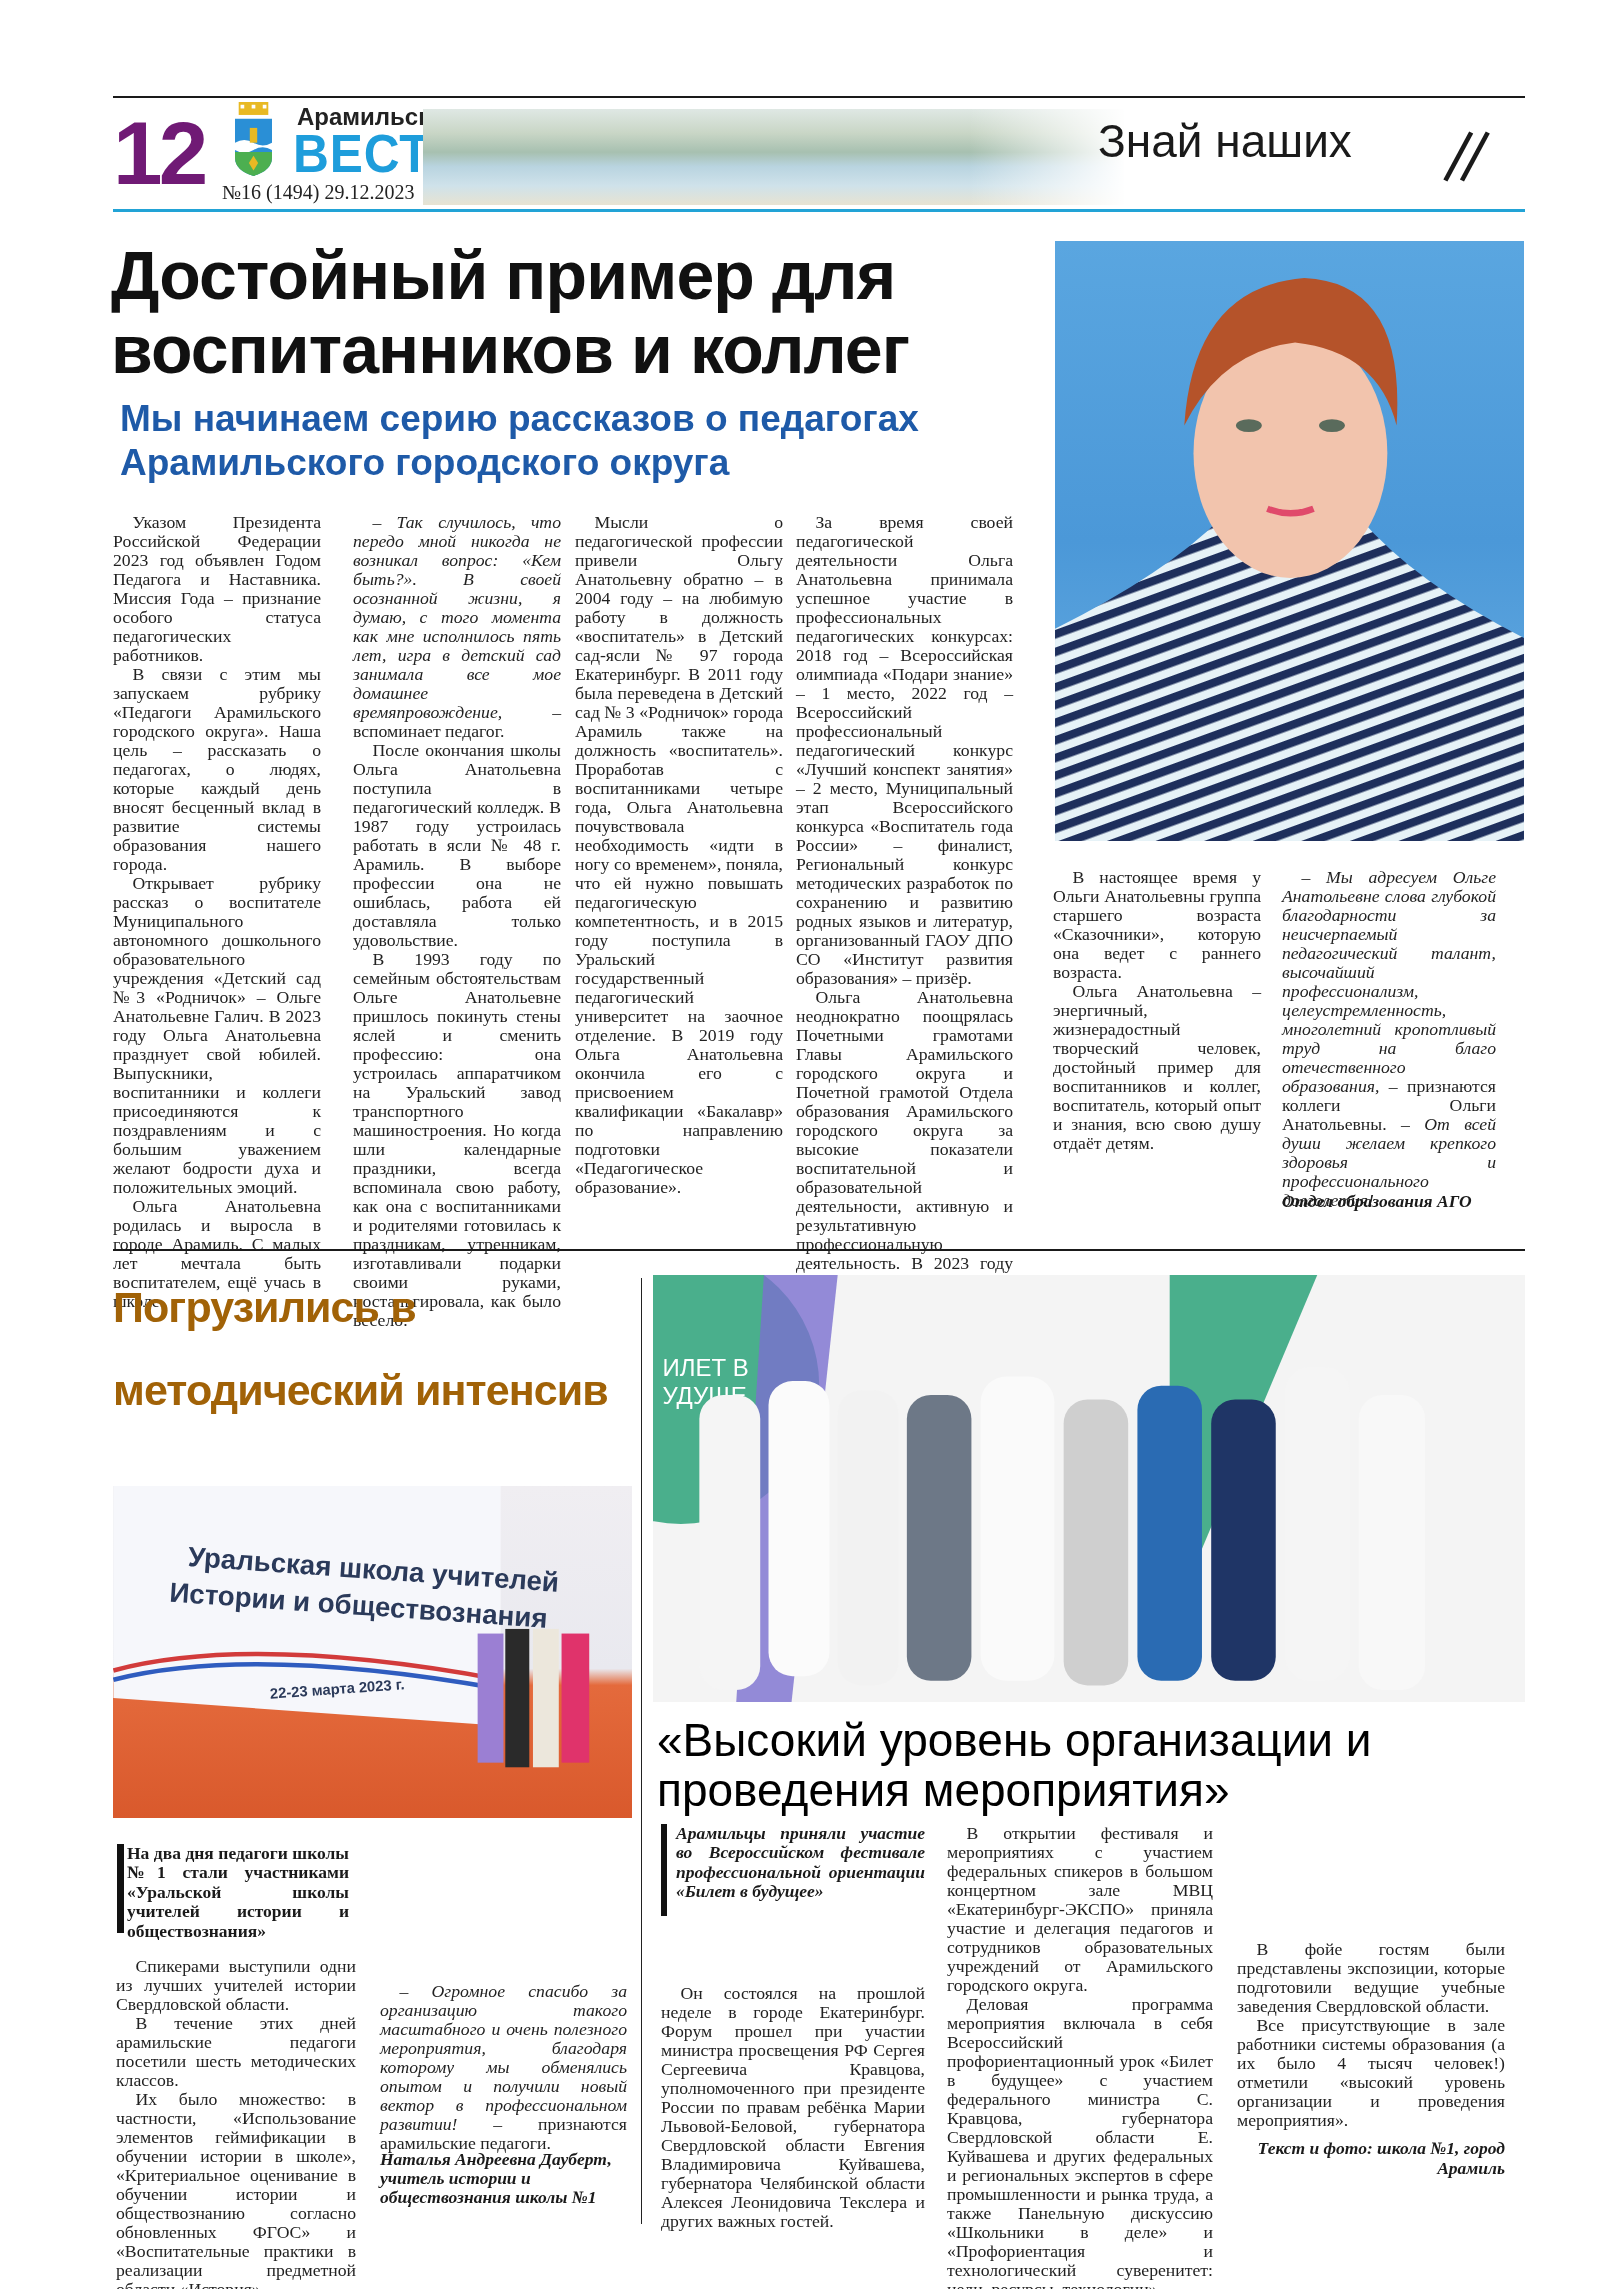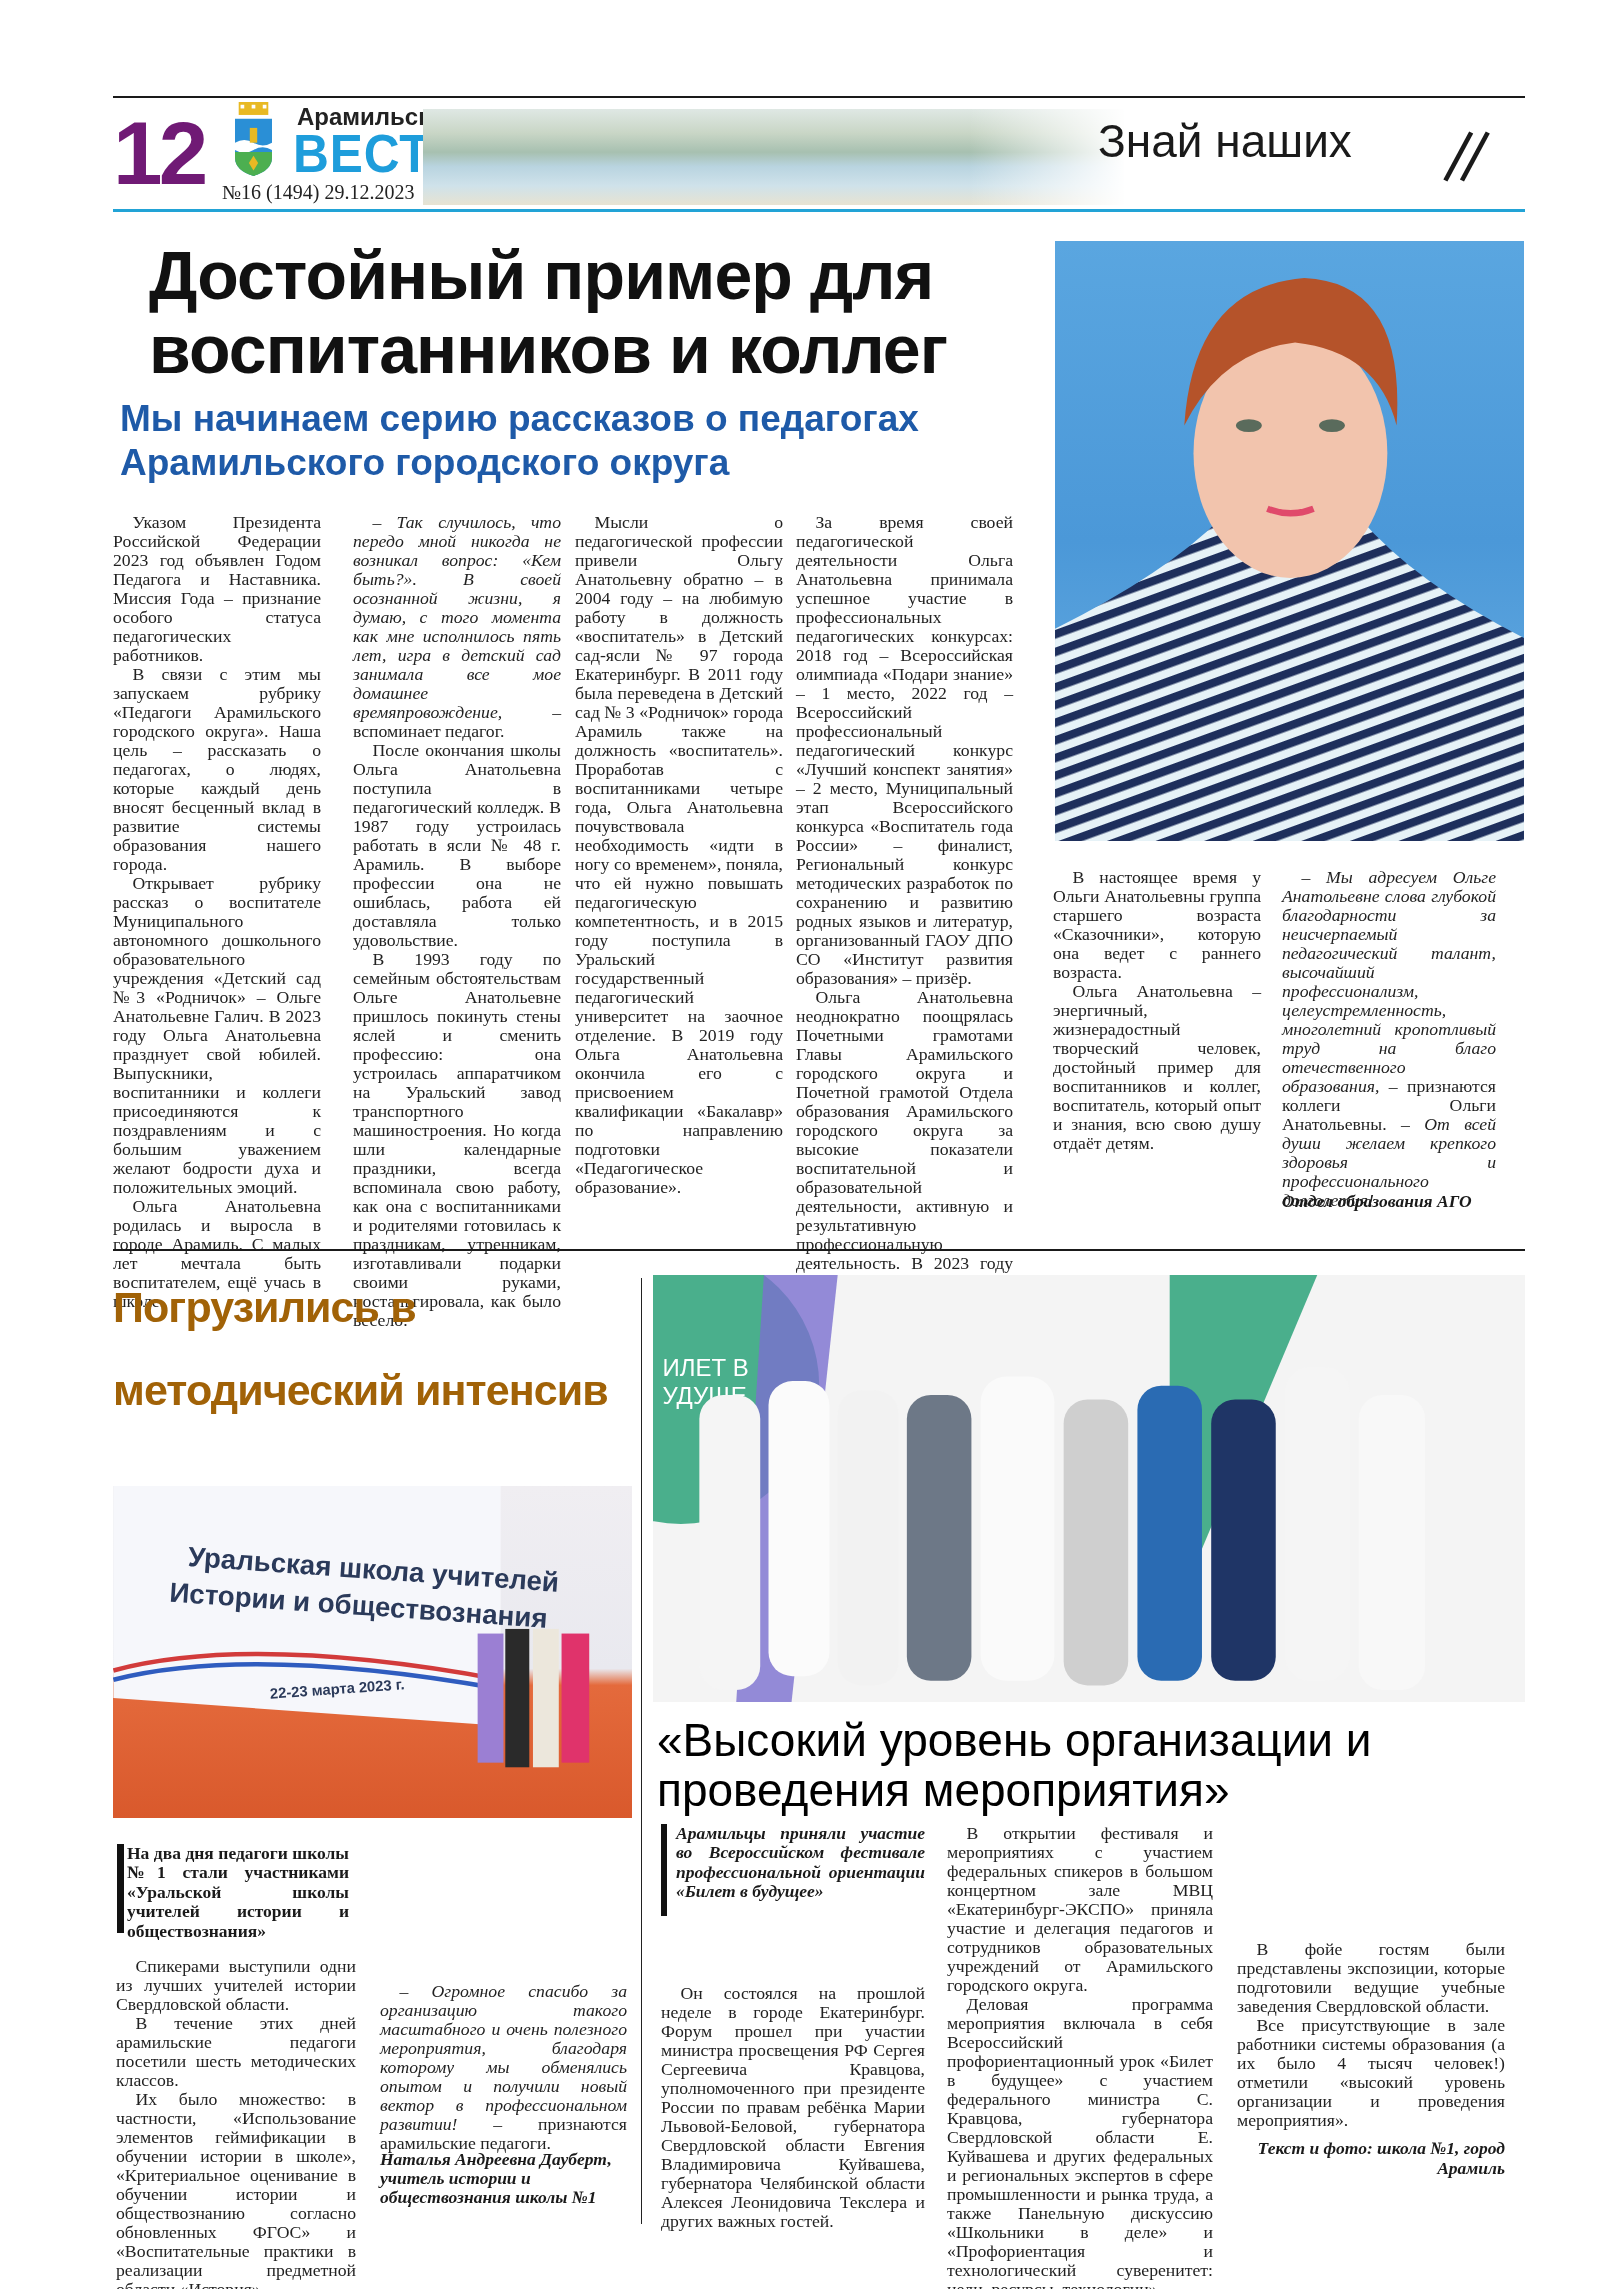--- a/index.html
+++ b/index.html
@@ -13,21 +13,21 @@
   .brand-top { left: 297px; top: 103px; font-family: "Liberation Sans", sans-serif; font-size: 24px; font-weight: 700; color: #222; }
   .brand-main { left: 293px; top: 126px; font-family: "Liberation Sans", sans-serif; font-size: 54px; font-weight: 900; color: #1e9ddb; line-height: 1; letter-spacing: 0.9px; transform: scaleX(0.92); transform-origin: left; }
   .issue { left: 222px; top: 181px; font-family: "Liberation Serif", serif; font-size: 20px; color: #222; }
   .banner { left: 423px; top: 109px; width: 701px; height: 96px; background: linear-gradient(180deg,#dfe8e4 0%,#c9d6c6 25%,#a7c0b0 45%,#b9d4e0 60%,#cfe2ea 80%,#e7e3d2 100%); }
   .banner-fade { left: 969px; top: 109px; width: 157px; height: 96px; background: linear-gradient(90deg, rgba(255,255,255,0) 0%, #ffffff 100%); }
   .section-label { left: 1098px; top: 114px; font-family: "Liberation Sans", sans-serif; font-size: 46px; color: #1a1a1a; }
   .slashes { left: 1438px; top: 127px; width: 59px; height: 59px; }
   .blue-rule { left: 113px; top: 209px; width: 1412px; height: 2.8px; background: #22a3d6; }
 
   
-  .headline1 { left: 111px; top: 238px; width: 914px; font-family: "Liberation Sans", sans-serif; font-weight: 700; font-size: 68px; line-height: 74px; color: #111; letter-spacing: -0.9px; margin-left: 38px; }
+  .headline1 { left: 111px; top: 238px; width: 914px; font-family: "Liberation Sans", sans-serif; font-weight: 700; font-size: 68px; line-height: 74px; color: #111; letter-spacing: -0.9px; }
   .subhead1 { left: 120px; top: 397px; width: 914px; font-family: "Liberation Sans", sans-serif; font-weight: 700; font-size: 37px; line-height: 44px; color: #1e5aa8; }
   .portrait { left: 1055px; top: 241px; width: 469px; height: 600px; background: linear-gradient(180deg,#5aa6e0 0%,#4b98d8 50%,#6fb2e4 100%); overflow: hidden; }
 
   .col { font-size: 17.7px; line-height: 19px; text-align: justify; hyphens: auto; color: #222; }
   .col p { text-indent: 1.1em; }
   .col .it { font-style: italic; }
   .c1 { left: 113px; top: 513px; width: 208px; }
   .c2 { left: 353px; top: 513px; width: 208px; }
   .c3 { left: 575px; top: 513px; width: 208px; }
   .c4 { left: 796px; top: 513px; width: 217px; }

